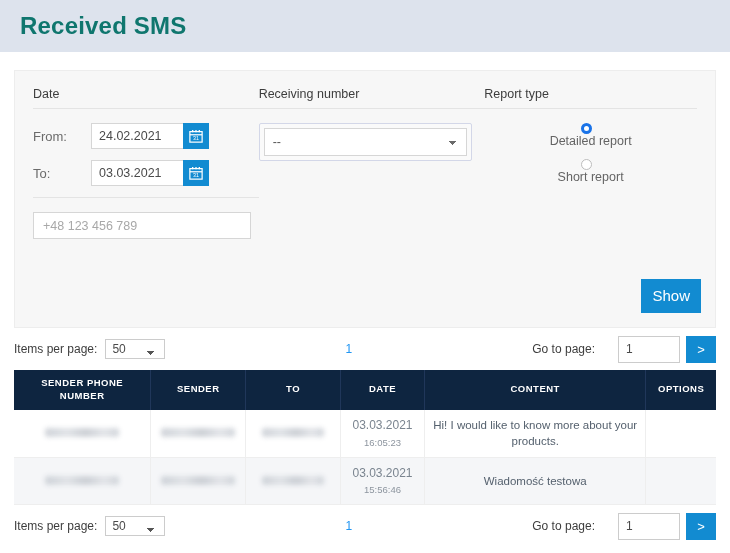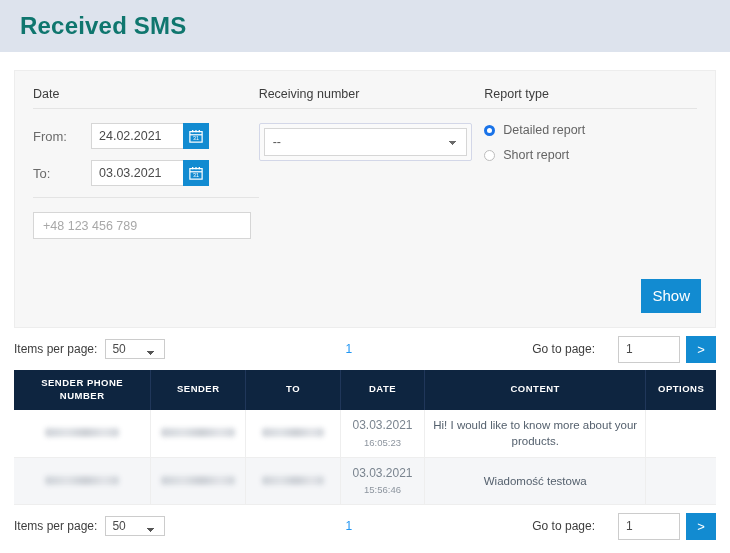--- a/index.html
+++ b/index.html
@@ -92,21 +92,21 @@
     padding: 0 8px; outline: none;
     -webkit-appearance: none; appearance: none;
     background-image:
       linear-gradient(45deg, transparent 50%, #6a6a6a 50%),
       linear-gradient(135deg, #6a6a6a 50%, transparent 50%);
     background-position: calc(100% - 13px) 12px, calc(100% - 9px) 12px;
     background-size: 4px 4px, 4px 4px;
     background-repeat: no-repeat;
   }
 
-  .radio-row { display:flex; align-items:center; margin-bottom: 11px; }
+  .radio-row { display:flex; align-items:center; margin-bottom: 11px; flex-direction: column; }
   .radio-dot {
     width: 11px; height: 11px; border-radius: 50%;
     box-sizing: border-box; margin-right: 8px; flex:none;
   }
   .radio-dot.on {
     border: 3px solid #1a73e8; background: #fff;
   }
   .radio-dot.off { border: 1px solid #bdbdbd; background:#fff; }
   .radio-label { font-size: 12.5px; color:#646464; }
 

